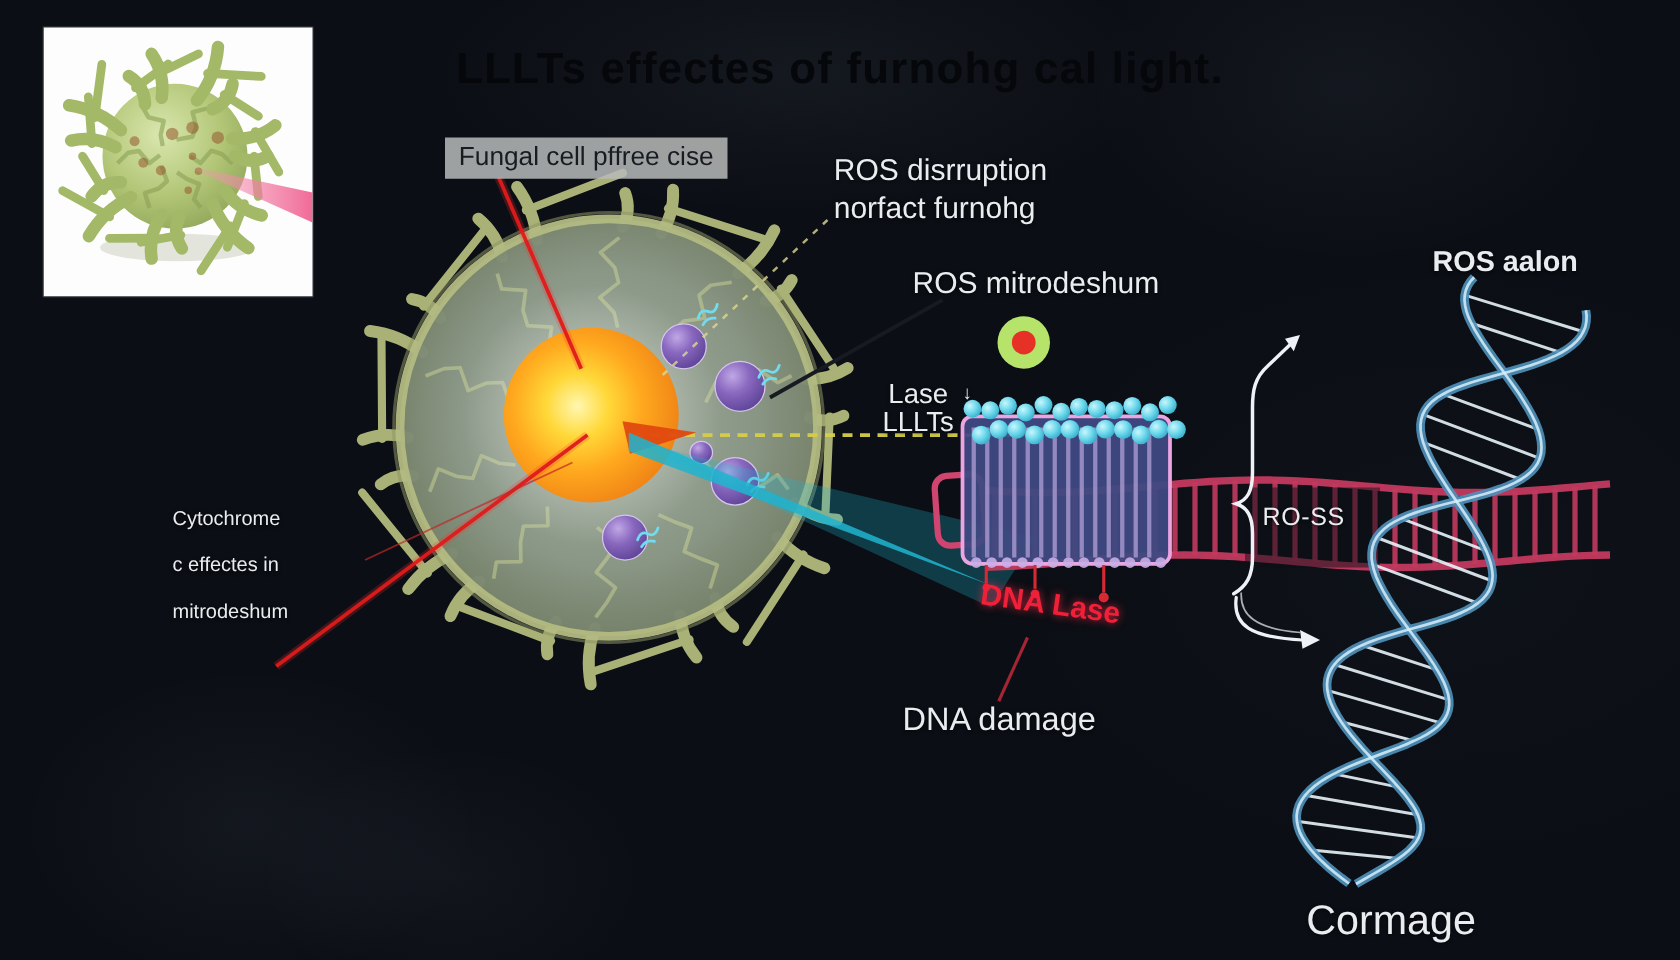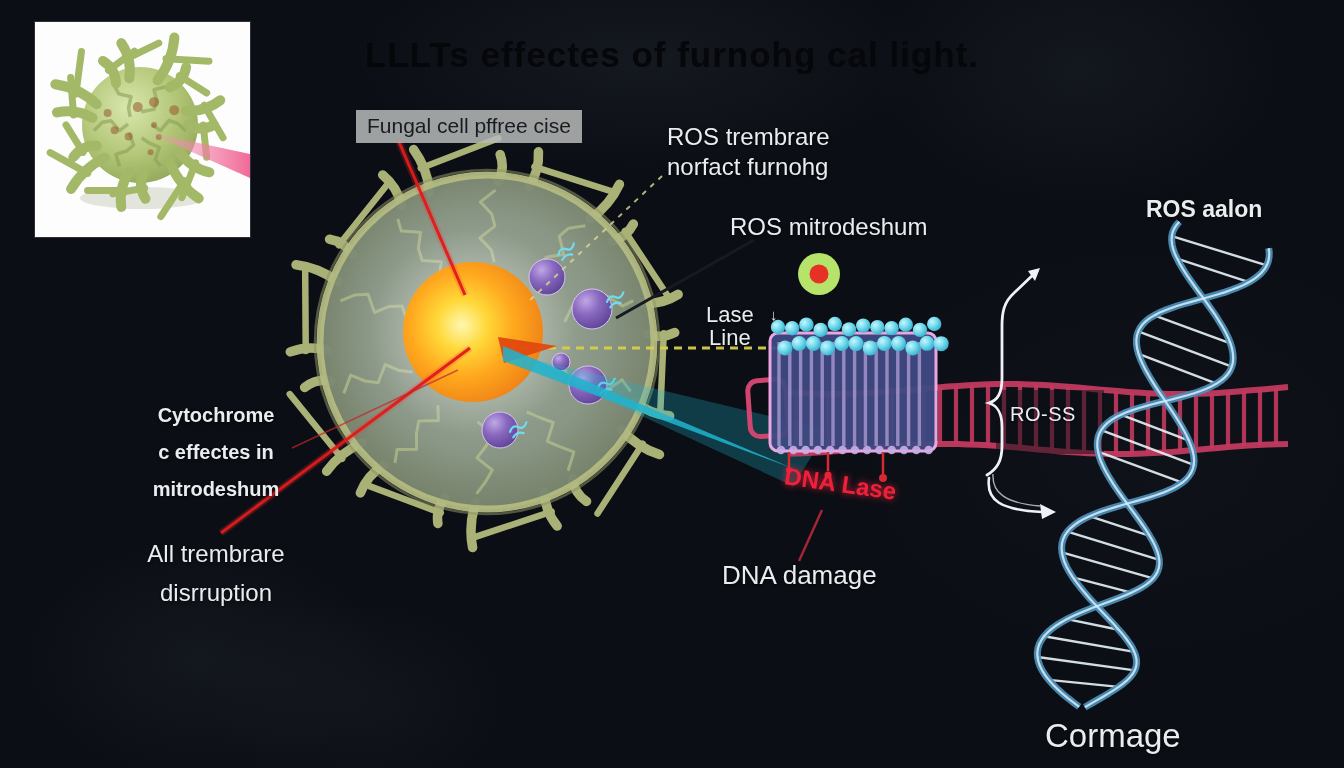--- a/index.html
+++ b/index.html
@@ -15,21 +15,21 @@
   svg{position:absolute;left:0;top:0;}
   .lbl{position:absolute;color:#e9edf0;text-shadow:0 1px 3px rgba(0,0,0,.6);line-height:1.2;}
   .title{left:0;right:0;top:34px;text-align:center;font-size:35px;font-weight:600;
     letter-spacing:1px;color:#05070b;text-shadow:none;}
   .tag{left:356px;top:110px;background:rgba(185,187,186,.85);color:#181c21;text-shadow:none;
     font-size:21px;padding:3px 11px 5px;}
   .ros-mem{left:667px;top:122px;font-size:24px;line-height:30px;}
   .ros-form{left:730px;top:213px;font-size:24px;}
   .line-lase{left:706px;top:303px;font-size:22px;text-align:center;line-height:23px;}
   .line-arrow{left:770px;top:306px;font-size:15px;}
-  .cyto{left:138px;top:397px;width:156px;text-align:center;font-size:20px;line-height:37px;font-weight:bold;}
+  .cyto{left:138px;top:397px;width:156px;text-align:left;font-size:16px;line-height:37px;}
   .memdis{left:138px;top:534px;width:156px;text-align:center;font-size:24px;line-height:39px;}
   .dnalase{left:784px;top:470px;font-size:24px;font-weight:600;color:#ef2038;
     transform:rotate(8deg);text-shadow:0 0 7px rgba(255,40,70,.8);}
   .dnadmg{left:722px;top:560px;font-size:26px;}
   .ross{left:1010px;top:402px;font-size:20px;font-weight:400;letter-spacing:.5px;}
   .rosaalon{left:1146px;top:196px;font-size:23px;font-weight:bold;}
   .cormage{left:1045px;top:716px;font-size:33px;}
   .inset{position:absolute;left:35px;top:22px;width:215px;height:215px;background:#fdfdfd;
     box-shadow:0 0 0 1px rgba(255,255,255,.15);}
 </style>
@@ -377,36 +377,32 @@
           <circle cx="72.65535199744042" cy="90.96475035870381" r="4" fill="#96582e" opacity="0.55"></circle>
           <circle cx="139.22432655062119" cy="88.13785572514114" r="5" fill="#96582e" opacity="0.55"></circle>
         </g>
       <polygon points="215,132 215,156 112,110" fill="url(#beamGrad)"></polygon>
     </svg>
   </div>
 
   <div class="lbl title">LLLTs effectes of furnohg cal light.</div>
   <div class="lbl tag">Fungal cell pffree cise</div>
   <div class="lbl ros-mem">
-    <div>ROS trembrare</div>
+    <div>ROS disrruption</div>
     <div>norfact furnohg</div>
   </div>
   <div class="lbl ros-form">ROS mitrodeshum</div>
   <div class="lbl line-lase">
     <div>Lase</div>
-    <div>Line</div>
+    <div>LLLTs</div>
   </div>
   <div class="lbl line-arrow">↓</div>
   <div class="lbl cyto">
     <div>Cytochrome</div>
     <div>c effectes in</div>
     <div>mitrodeshum</div>
   </div>
-  <div class="lbl memdis">
-    <div>All trembrare</div>
-    <div>disrruption</div>
-  </div>
   <div class="lbl dnalase">DNA Lase</div>
   <div class="lbl dnadmg">DNA damage</div>
   <div class="lbl ross">RO-SS</div>
   <div class="lbl rosaalon">ROS aalon</div>
   <div class="lbl cormage">Cormage</div>
 </div>
 
 </body></html>

